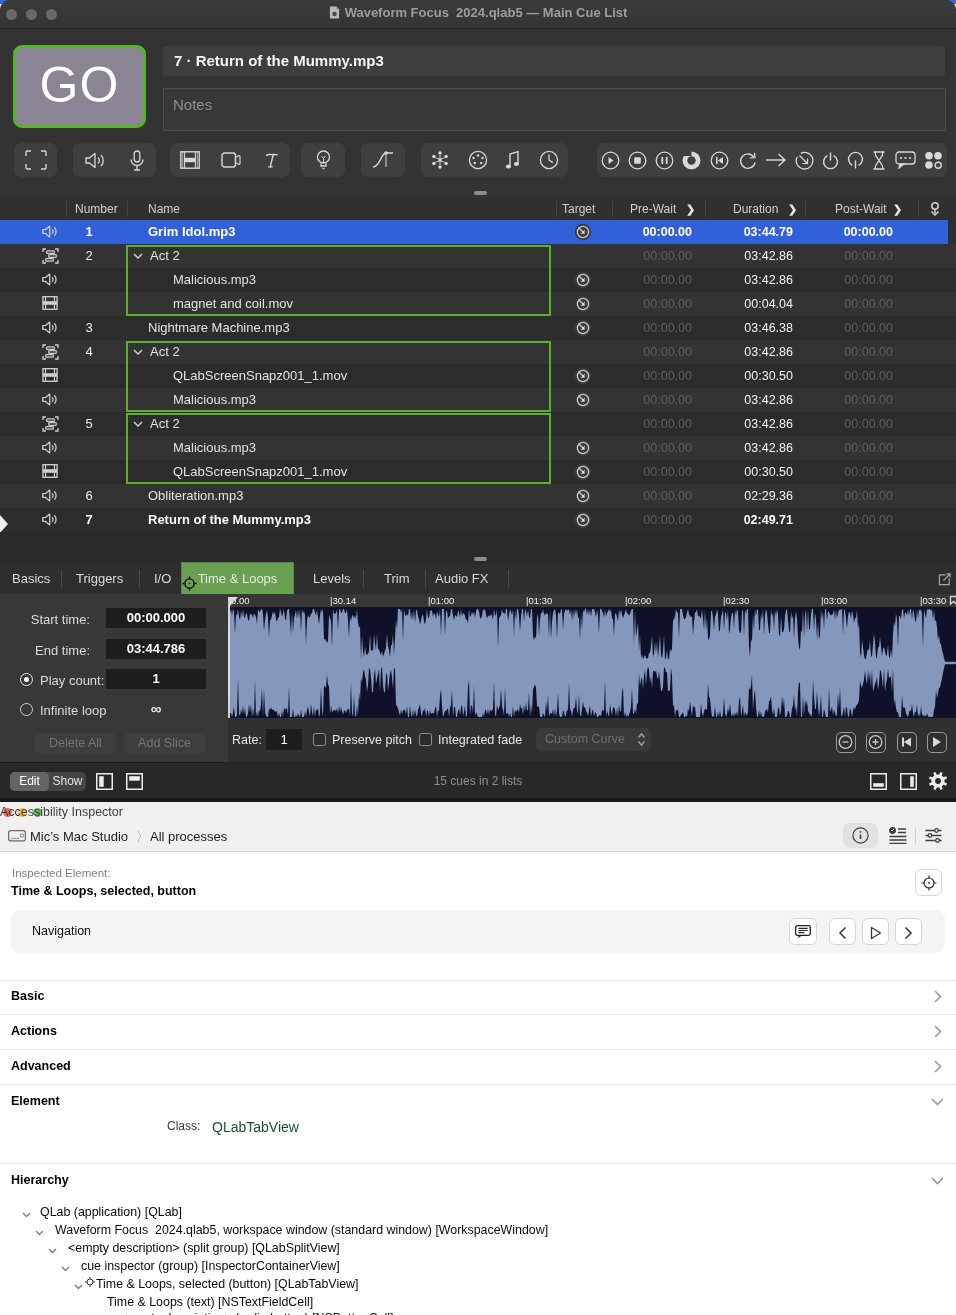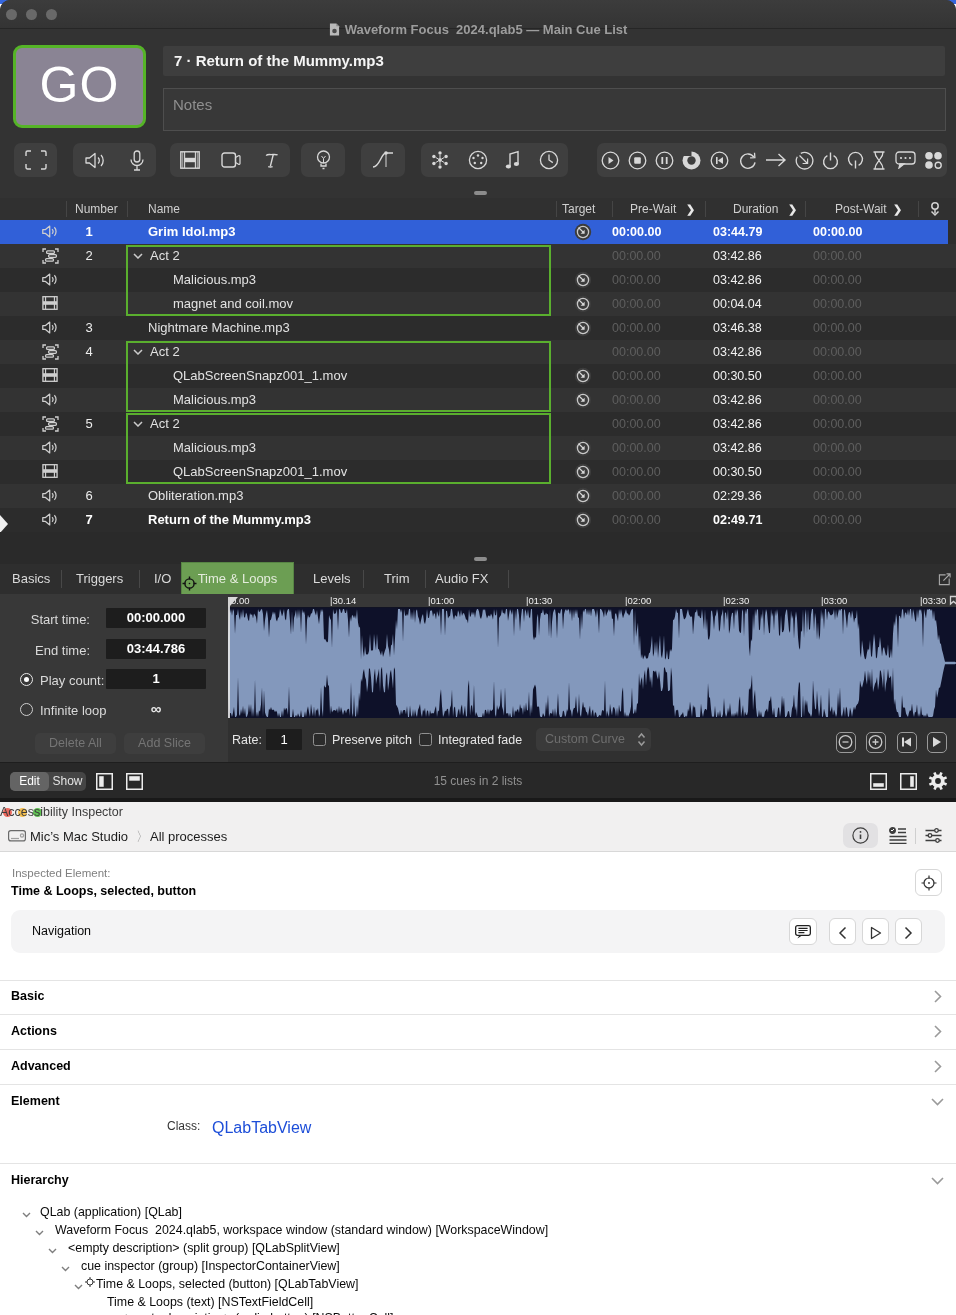--- a/index.html
+++ b/index.html
@@ -3,21 +3,21 @@
 <style>
 *{margin:0;padding:0;box-sizing:border-box}
 html,body{width:956px;height:1315px;background:#fff;font-family:"Liberation Sans",sans-serif;overflow:hidden}
 .abs{position:absolute}
 #stage{position:relative;width:956px;height:1315px}
 
 #qlab{position:absolute;left:0;top:0;width:956px;height:798px;background:#333333;border-radius:10px 10px 0 0;overflow:hidden}
 #qlab-behind{position:absolute;left:0;top:0;width:956px;height:4px;background:#3667de}
 #titlebar{position:absolute;left:0;top:0;width:956px;height:29px;background:linear-gradient(#3c3c3c,#343434);border-bottom:1px solid #262626}
 .tl{position:absolute;top:9px;width:11px;height:11px;border-radius:50%;background:#696969}
-#wtitle{position:absolute;top:22px;left:0;width:956px;text-align:center;font-size:13px;font-weight:bold;color:#9d9d9d}
+#wtitle{position:absolute;top:5px;left:0;width:956px;text-align:center;font-size:13px;font-weight:bold;color:#9d9d9d}
 #wtitle svg{vertical-align:-3px;margin-right:5px}
 
 #gobtn{position:absolute;left:13px;top:45px;width:133px;height:83px;background:#8a8494;border:3px solid #55b427;border-radius:9px;color:#fff;font-size:50px;text-align:center;line-height:75px;letter-spacing:1px}
 #cuename{position:absolute;left:163px;top:46px;width:782px;height:30px;background:#3e3e3e;border-radius:2px;color:#f5f5f5;font-size:15px;font-weight:bold;line-height:30px;padding-left:11px}
 #notes{position:absolute;left:163px;top:88px;width:783px;height:43px;background:#383838;border:1px solid #4e4e4e;color:#8f8f8f;font-size:15px;padding:7px 0 15px 9px}
 
 .tbtn{position:absolute;top:143px;height:34px;background:#3f3f3f;border-radius:7px;display:flex;align-items:center;justify-content:space-around}
 .tbtn svg{display:block}
 
 .pill{position:absolute;width:13px;height:4px;border-radius:2px;background:#8c8c8c}
@@ -26,21 +26,21 @@
 #thead .sep{position:absolute;top:3px;width:1px;height:16px;background:#454545}
 #thead span{position:absolute;top:4px}
 .chev{font-weight:bold;font-size:11px;color:#e8e8e8}
 #rows{position:absolute;left:0;top:220px;width:956px}
 .row{position:absolute;left:0;width:956px;height:24px}
 .r-dark{background:#2c2c2c}
 .r-light{background:#333333}
 .r-sel{background:#3160d8}
 .rname{position:absolute;top:0;font-size:13px;color:#e2e2e2;line-height:24px}
 .rnum{position:absolute;left:66px;width:46px;text-align:center;font-size:13px;color:#ededed;line-height:24px}
-.rtime{position:absolute;width:80px;font-size:12.5px;line-height:24px;color:#5e5e5e}
+.rtime{position:absolute;width:80px;text-align:right;font-size:12.5px;line-height:24px;color:#5e5e5e}
 .t-on{color:#f2f2f2}
 .t-b{font-weight:bold;color:#fff}
 .cicon{position:absolute;left:38px;top:4px;width:24px;height:16px;text-align:center}
 .ticon{position:absolute;left:574px;top:3px}
 .gbox{position:absolute;left:126px;width:425px;border:2px solid #5aaf2e}
 .groupchev{position:absolute;left:133px;top:9px;width:10px;height:6px}
 .groupchev svg{display:block}
 
 #tabbar{position:absolute;left:0;top:564px;width:956px;height:30px;background:#2e2e2e;font-size:13px;color:#dadada}
 #tabbar .tsep{position:absolute;top:6px;width:1px;height:18px;background:#484848}
@@ -697,21 +697,21 @@
 <div class="axh abs" style="left:11px;top:257px">Advanced</div>
       <svg class="abs" style="right:14px;top:258px" width="8" height="13" viewBox="0 0 8 13" fill="none" stroke="#9a9a9a" stroke-width="1.6">
         <path d="M1 1l5.5 5.5L1 12"></path>
       </svg>
 <div class="sepline" style="top:282px"></div>
 <div class="axh abs" style="left:11px;top:292px">Element</div>
       <svg class="abs" style="right:12px;top:296px" width="13" height="8" viewBox="0 0 13 8" fill="none" stroke="#9a9a9a" stroke-width="1.6">
         <path d="M1 1l5.5 5.5L12 1"></path>
       </svg>
 <div class="abs" style="left:167px;top:317px;font-size:12px;color:#333">Class:</div>
-<div class="abs" style="left:212px;top:317px;font-size:16px;color:#1d4ed8">QLabTabView</div>
+<div class="abs" style="left:212px;top:317px;font-size:14px;color:#14532d">QLabTabView</div>
 <div class="sepline" style="top:361px"></div>
 <div class="axh abs" style="left:11px;top:371px">Hierarchy</div>
       <svg class="abs" style="right:12px;top:375px" width="13" height="8" viewBox="0 0 13 8" fill="none" stroke="#9a9a9a" stroke-width="1.6">
         <path d="M1 1l5.5 5.5L12 1"></path>
       </svg>
 <div class="tchev" style="left:22px;top:406px">
         <svg width="9" height="6" viewBox="0 0 9 6" fill="none" stroke="#7e7e7e" stroke-width="1.4">
           <path d="M1 1l3.5 3.5L8 1"></path>
         </svg>
       </div>

